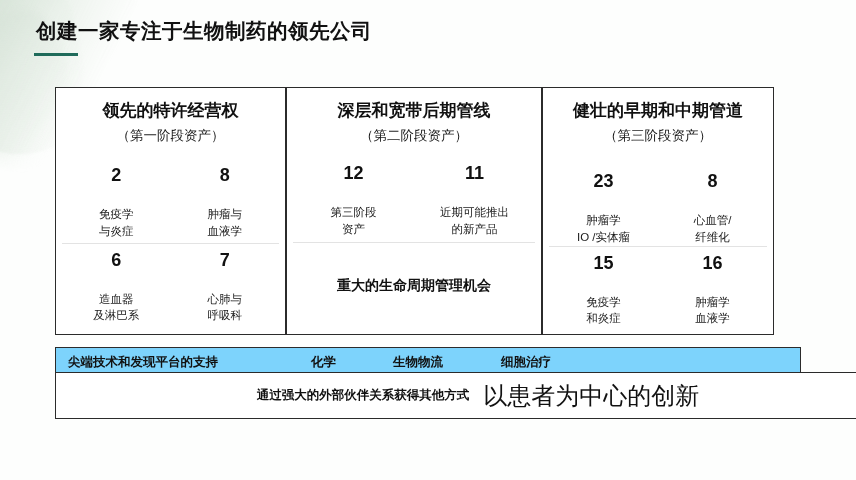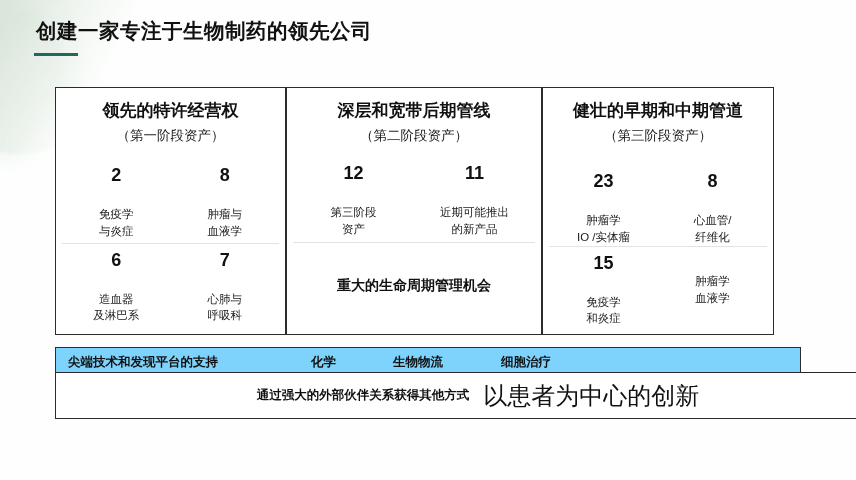--- a/index.html
+++ b/index.html
@@ -301,20 +301,21 @@
 纤维化</div>
           </div>
         </div>
         <div class="stat-row divided">
           <div class="stat-cell">
             <div class="stat-num">15</div>
             <div class="stat-label">免疫学
 和炎症</div>
           </div>
           <div class="stat-cell">
+            <div class="stat-num">16</div>
             <div class="stat-label">肿瘤学
 血液学</div>
           </div>
         </div>
       </div>
     </div>
 
   </div>
 
   <div class="platform-bar">

